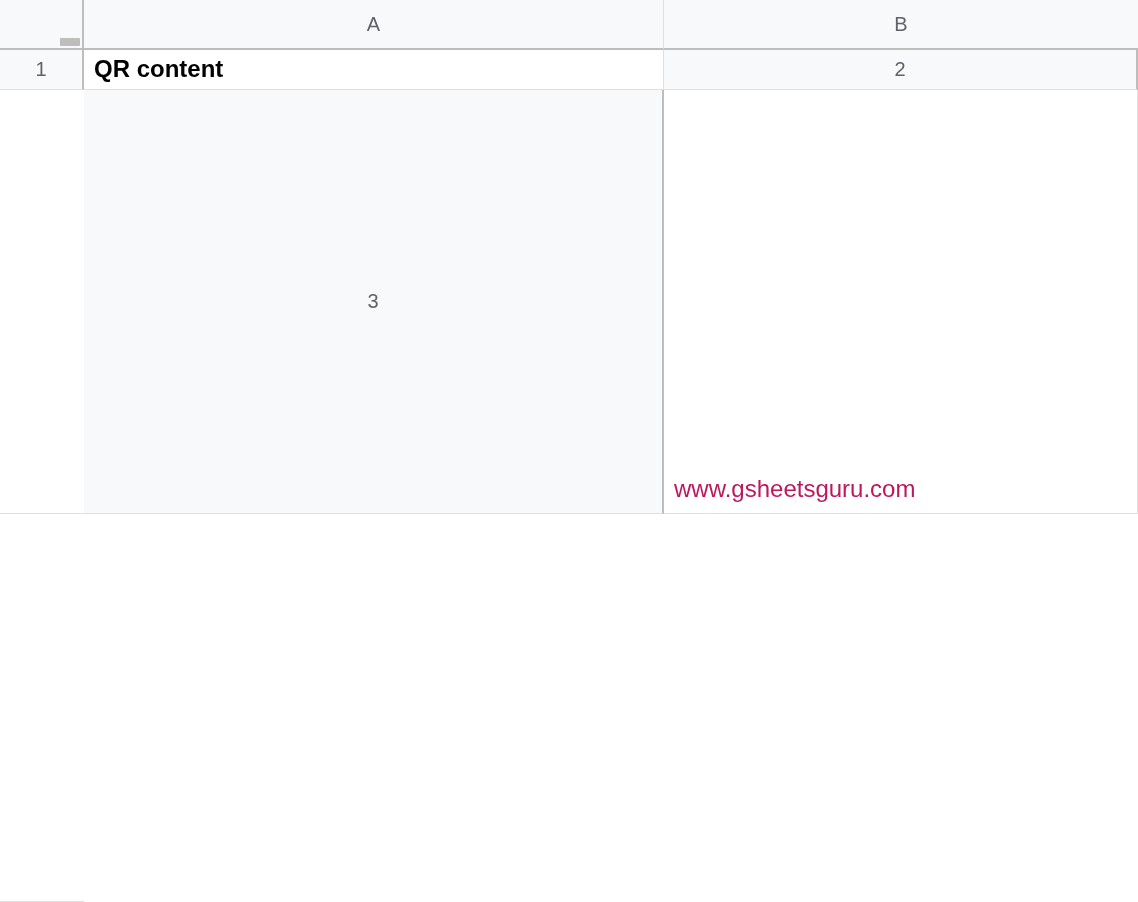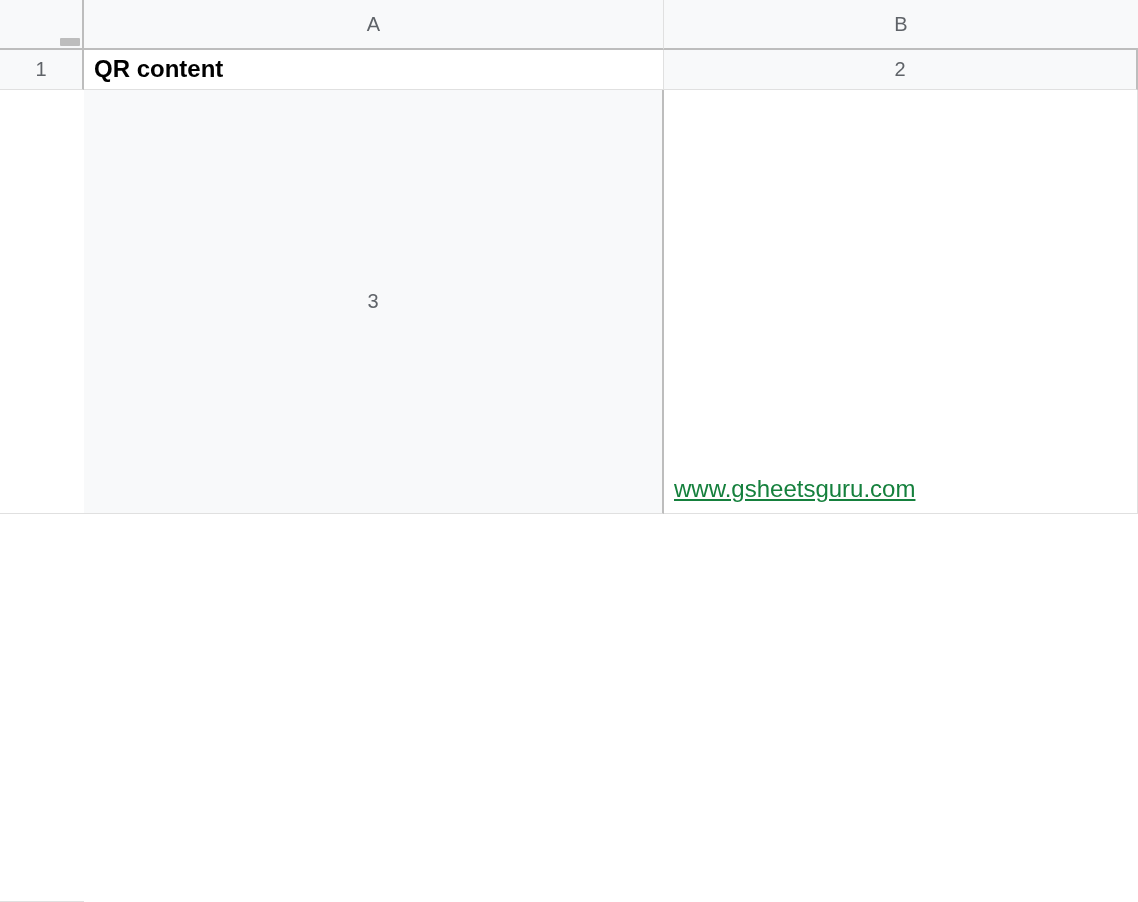--- a/index.html
+++ b/index.html
@@ -78,22 +78,21 @@
       overflow: hidden;
     }
     .cell.header-cell {
       font-weight: 700;
       align-items: center;
     }
     .cell.last-col {
       border-right: none;
     }
     .link {
-      color: #15803d;
-      text-decoration: underline;
+      color: #be185d;
     }
   </style>
 </head>
 <body>
 
 <div class="sheet">
 
   <div class="corner"></div>
   <div class="col-header">A</div>
   <div class="col-header last">B</div>

